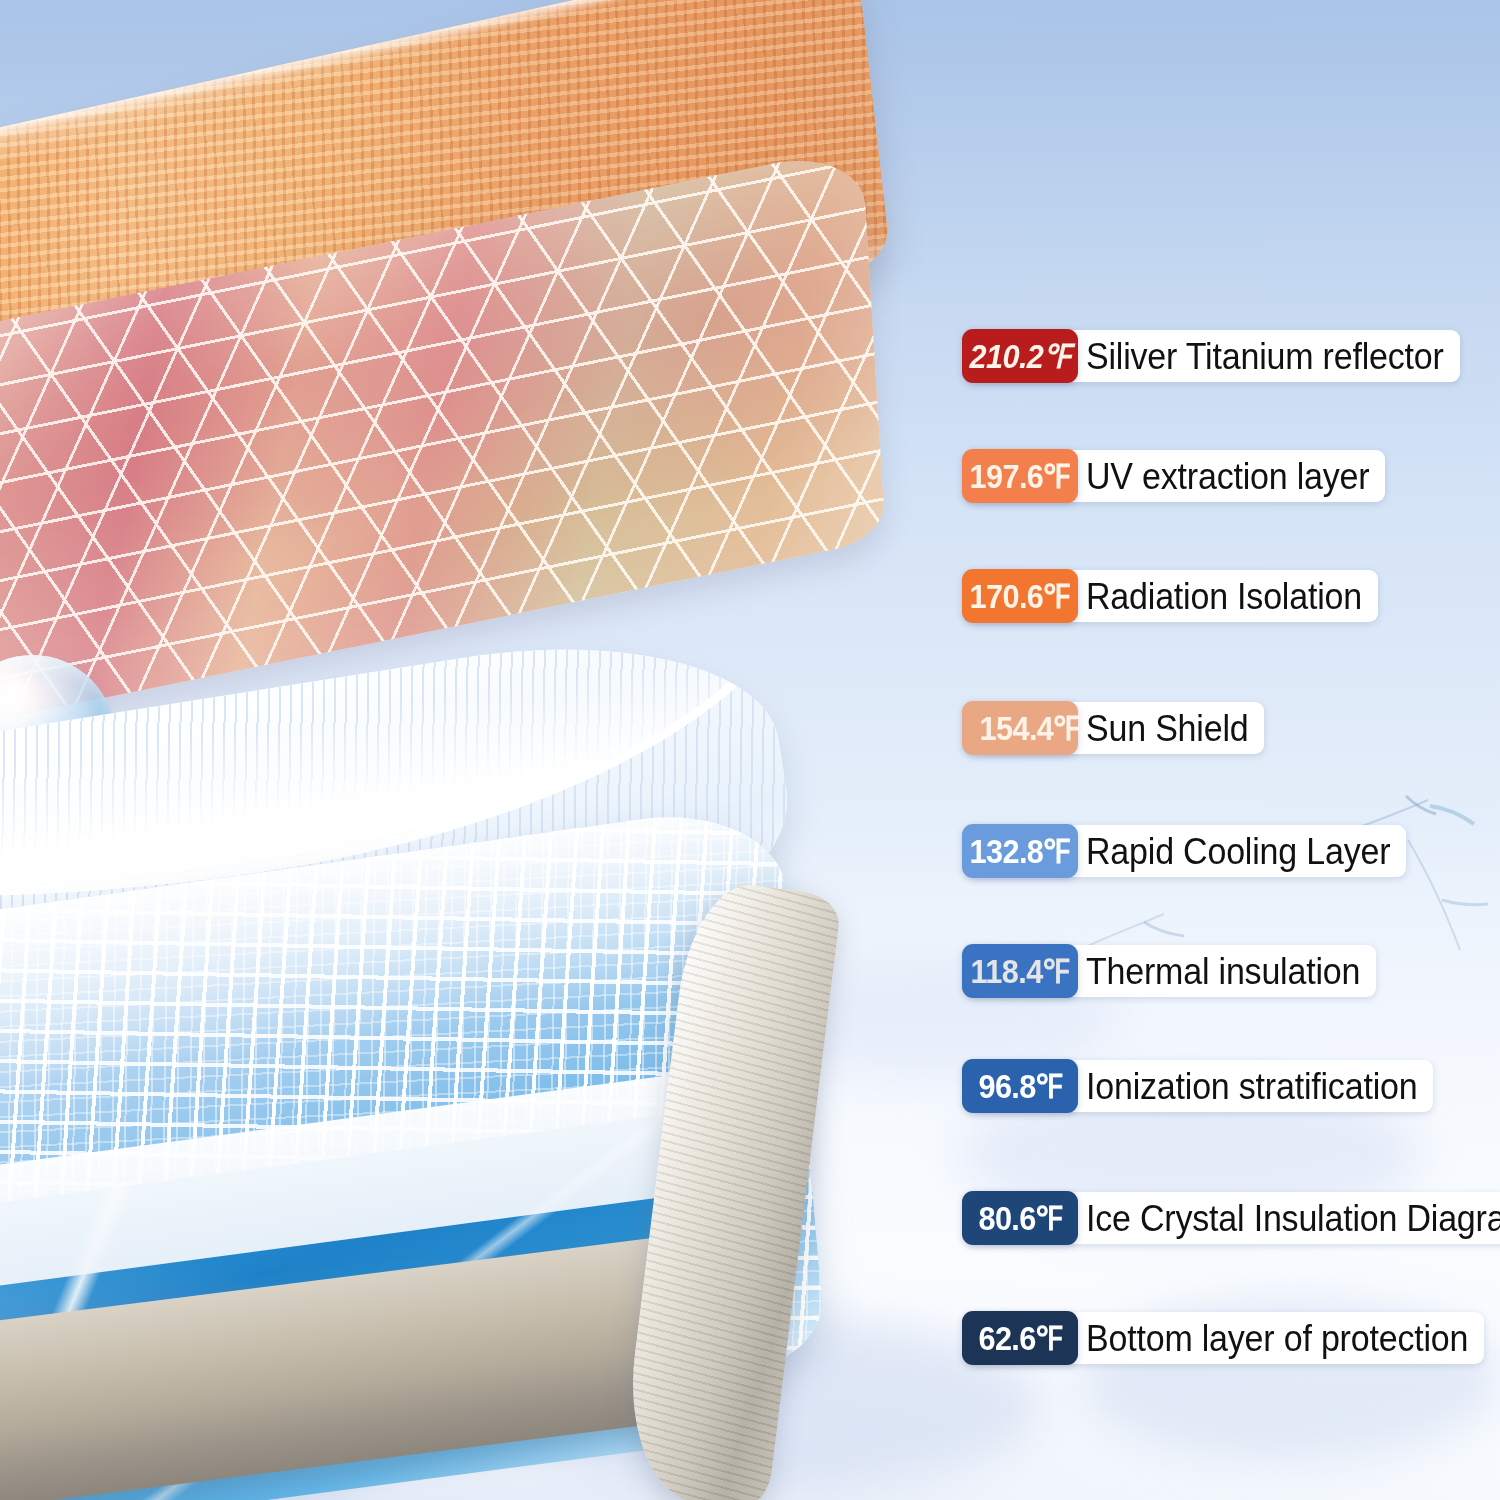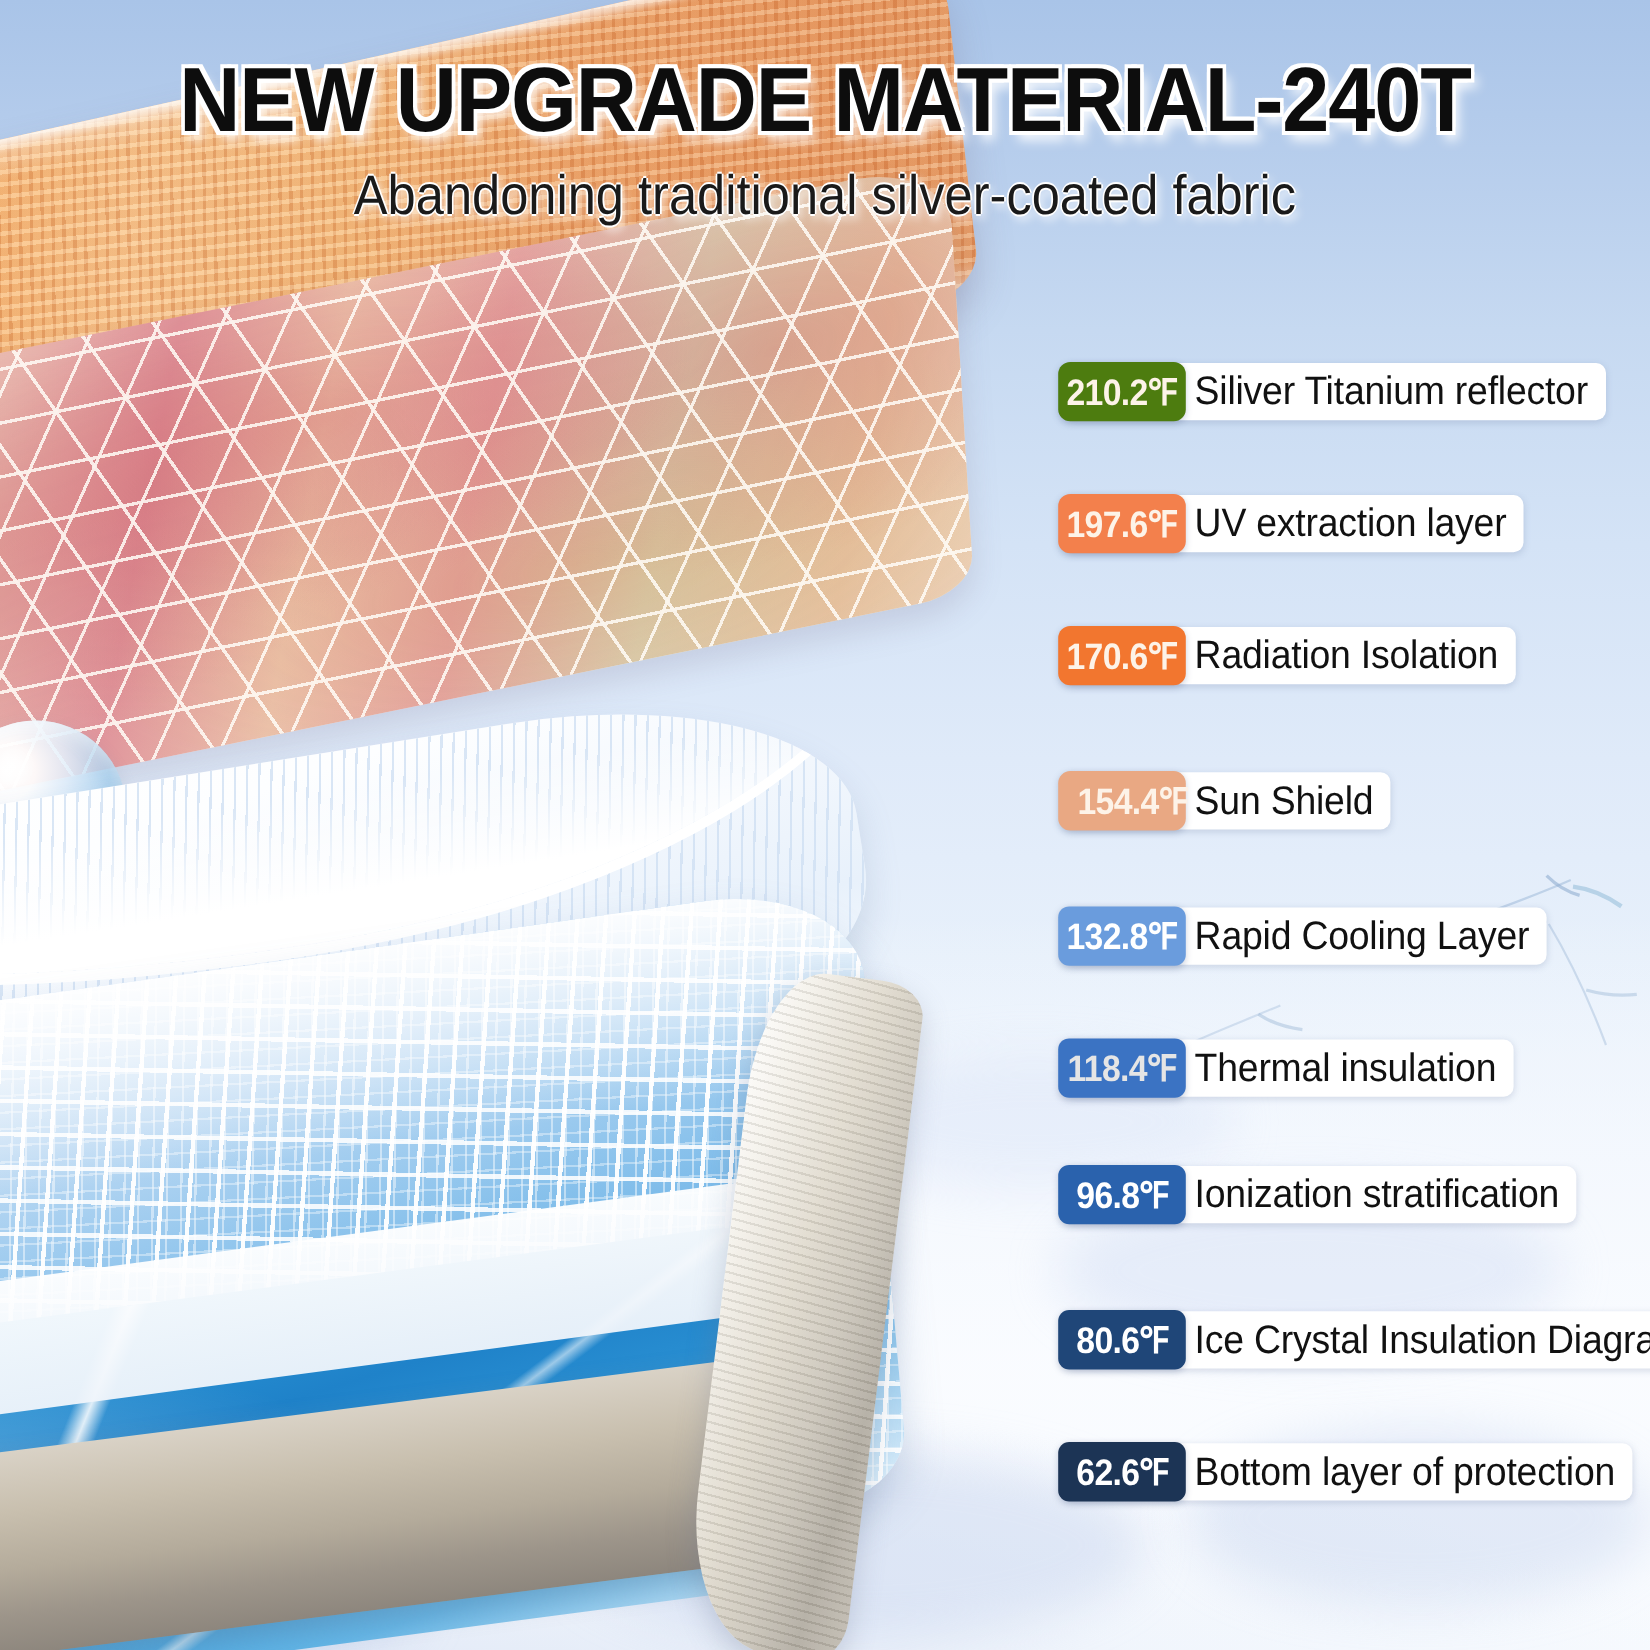--- a/index.html
+++ b/index.html
@@ -318,21 +318,21 @@
     width:116px; height:54px;
     border-radius:11px;
     display:flex; align-items:center; justify-content:center;
     color:#fdf6ee;
     font-weight:bold; font-size:31px; line-height:1;
     letter-spacing:-0.6px;
     box-shadow:0 2px 6px rgba(70,90,130,.26);
     z-index:2;
   }
   .badge span { transform:scaleY(1.08) scaleX(.99); display:inline-block; }
-  .badge.cool { color:#ffffff;border-radius:10px; }
+  .badge.cool { color:#ffffff; }
 </style>
 </head>
 <body>
 
 <div id="stage">
 
   <div class="bg-sky"></div>
   <div class="bg-snow"></div>
 
   <div class="snow-blobs">
@@ -412,31 +412,27 @@
 
     <div class="layer l-pale"></div>
 
     <div class="layer l-edge"></div>
 
     <div class="layer edge-band">
       <div class="edge-band-ribs"></div>
     </div>
   </div>
 
-  <div class="head-wrap">
-    <div class="title">NEW UPGRADE MATERIAL-240T</div>
-    <div class="subtitle">Abandoning traditional silver-coated fabric</div>
-  </div>
 
   <div id="labels">
       <div class="lab-row" style="top: 0px;">
         <div class="pill">
           <span class="lab-text">Siliver Titanium reflector</span>
         </div>
-        <div class="badge" style="background: #4d7c0f; color: rgb(253, 243, 232);">
+        <div class="badge" style="background: #b91c1c; color: rgb(253, 243, 232); font-style: italic;">
           <span>210.2℉</span>
         </div>
       </div>
       <div class="lab-row" style="top: 120px;">
         <div class="pill">
           <span class="lab-text">UV extraction layer</span>
         </div>
         <div class="badge" style="background: rgb(243, 128, 76); color: rgb(253, 243, 232);">
           <span>197.6℉</span>
         </div>

